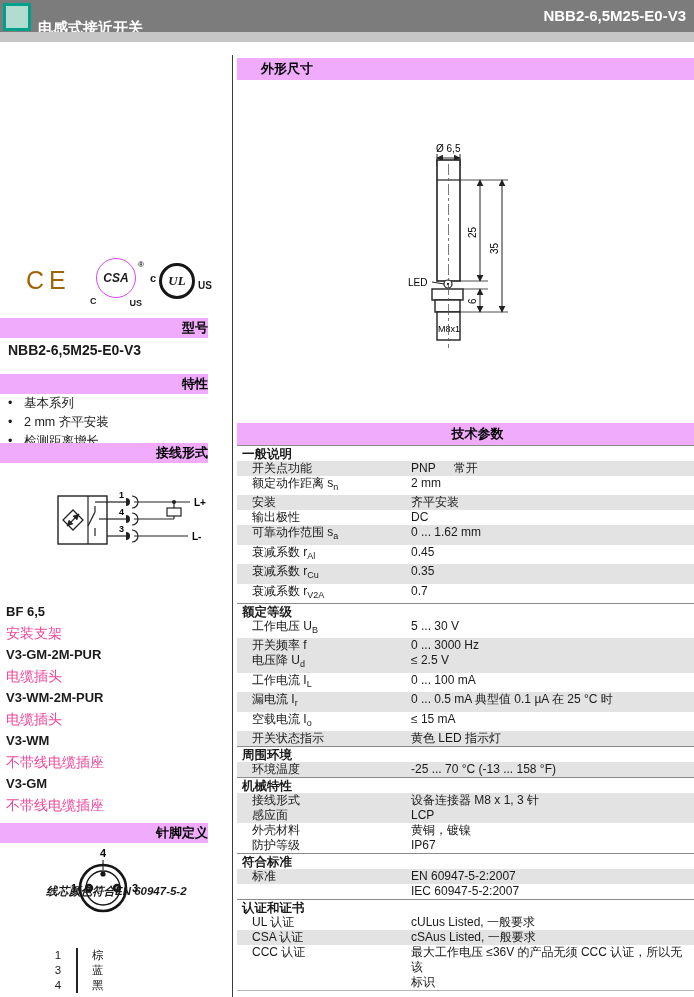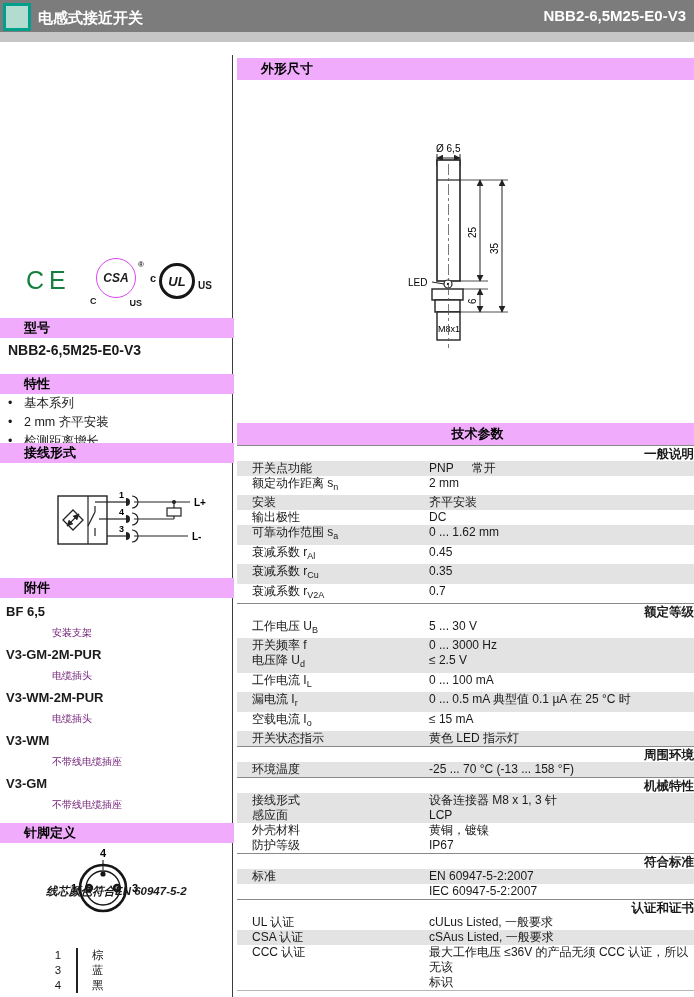--- a/index.html
+++ b/index.html
@@ -2,73 +2,73 @@
 <html><head>
 <meta charset="utf-8">
 <style>
   html,body{margin:0;padding:0;background:#fff;}
   .page{position:relative;width:694px;height:997px;background:#ffffff;overflow:hidden;
         font-family:"Liberation Sans","DejaVu Sans",sans-serif;color:#1a1a1a;}
 
   
   .hdr{position:absolute;left:0;top:0;width:694px;height:32px;background:#7c7c7c;}
   .logo-sq{position:absolute;left:3px;top:3px;width:22px;height:22px;background:#b2dcd0;border:3px solid #00a18c;}
-  .hdr-title{position:absolute;left:38px;top:2px;line-height:32px;color:#fff;font-weight:bold;font-size:15px;}
+  .hdr-title{position:absolute;left:38px;top:12px;line-height:32px;color:#fff;font-weight:bold;font-size:15px;}
   .hdr-model{position:absolute;right:8px;top:0;line-height:32px;color:#fff;font-weight:bold;font-size:15px;}
   .substrip{position:absolute;left:0;top:32px;width:694px;height:10px;background:#c6c6c6;}
   .vrule{position:absolute;left:232px;top:55px;width:1px;height:942px;background:#3c3c3c;}
 
   
   .bar{position:absolute;background:#f0abfc;font-weight:bold;font-size:13px;color:#000;
        padding-left:24px;box-sizing:border-box;}
-  .bar-l{left:0;width:234px;height:20px;line-height:20px;}
+  .bar-l{left:0;width:208px;height:20px;line-height:20px;text-align:right;}
   .bar-r{left:237px;width:457px;height:22px;line-height:22px;}
 
   
   .certs{position:absolute;left:0;top:254px;width:225px;height:58px;}
-  .ce-mark{position:absolute;left:26px;top:12px;font-size:25px;letter-spacing:5px;color:#15803d;}
+  .ce-mark{position:absolute;left:26px;top:12px;font-size:25px;letter-spacing:5px;color:#a16207;}
   .csa{position:absolute;left:90px;top:2px;width:56px;height:54px;}
   .csa-circle{position:absolute;left:6px;top:2px;width:38px;height:38px;border:1px solid #d946ef;
               border-radius:50%;display:flex;align-items:center;justify-content:center;
               font-weight:bold;font-style:italic;font-size:12px;}
   .csa-reg{position:absolute;right:2px;top:4px;font-size:8px;font-weight:bold;}
   .csa-c{position:absolute;left:0px;bottom:4px;font-size:9px;font-weight:bold;}
   .csa-us{position:absolute;right:4px;bottom:2px;font-size:9px;font-weight:bold;}
   .cul{position:absolute;left:150px;top:8px;width:66px;height:44px;}
   .cul-c{position:absolute;left:0;top:10px;font-size:11px;font-weight:bold;}
   .cul-circle{position:absolute;left:9px;top:1px;width:30px;height:30px;border:3px solid #161616;
               border-radius:50%;display:flex;align-items:center;justify-content:center;
-              font-weight:bold;font-style:italic;font-size:13px;}
+              font-weight:bold;font-style:italic;font-size:13px;font-family:Liberation Serif, serif;}
   .cul-us{position:absolute;left:48px;top:18px;font-size:10px;font-weight:bold;}
 
   
   .model-value{position:absolute;left:8px;top:342px;font-weight:bold;font-size:14px;}
   .features{position:absolute;left:8px;top:394px;width:210px;font-size:12.5px;}
   .feat-row{display:flex;line-height:19px;}
   .feat-row .bullet{width:16px;}
   .accs{position:absolute;left:6px;top:598px;width:214px;}
   .acc-name{font-weight:bold;font-size:13px;line-height:16px;margin-top:6px;}
-  .acc-desc{font-size:10px;line-height:16px;margin-top:5px;color:#701a75;margin-left:46px;}
+  .acc-desc{font-size:14px;line-height:16px;margin-top:5px;color:#ec4899;}
   .wiring-svg{position:absolute;left:22px;top:472px;}
   .pin-svg{position:absolute;left:48px;top:846px;}
   .wire-note{position:absolute;left:46px;top:884px;font-weight:bold;font-size:11.5px;font-style:italic;}
   .wire-table{position:absolute;left:40px;top:948px;display:flex;font-size:11.5px;}
   .wire-nums{width:36px;text-align:center;}
   .wire-div{width:2px;background:#222;}
   .wire-colors{padding-left:14px;}
   .wire-nums div,.wire-colors div{line-height:15px;}
 
   
   .dim-svg{position:absolute;left:392px;top:116px;}
   .tech{position:absolute;left:237px;top:445px;width:457px;font-size:12px;border-bottom:1px solid #b5b5b5;}
   .tech-subhead{font-weight:bold;font-size:12.5px;line-height:14px;padding:1px 0 0 5px;
-                border-top:1px solid #8a8a8a;text-align:right;}
+                border-top:1px solid #8a8a8a;}
   .tech-row{display:flex;line-height:15px;min-height:15px;}
   .tech-row.shaded{background:#e3e3e3;}
-  .tech-label{flex:none;width:192px;padding-left:15px;box-sizing:border-box;}
+  .tech-label{flex:none;width:174px;padding-left:15px;box-sizing:border-box;}
   .tech-label sub{font-size:9px;}
   .tech-value{flex:1;white-space:pre-line;}
   .tech-value .v2{margin-left:18px;}
 
   svg text{font-family:"Liberation Sans","DejaVu Sans",sans-serif;}
 </style>
 </head>
 <body>
 
 <div class="page">
@@ -154,21 +154,20 @@
     <text x="97" y="43" font-size="9" font-weight="bold">4</text>
 
     <line x1="85" y1="64" x2="104" y2="64" stroke="#222" stroke-width="1.2"></line>
     <path d="M104,60 a4,4 0 0 1 0,8 z" fill="#222"></path>
     <path d="M110,58 a6,6 0 0 1 0,12" fill="none" stroke="#222" stroke-width="1.2"></path>
     <line x1="112" y1="64" x2="166" y2="64" stroke="#222" stroke-width="1.2"></line>
     <text x="97" y="60" font-size="9" font-weight="bold">3</text>
     <text x="170" y="68" font-size="10" font-weight="bold">L-</text>
   </svg>
 
-  <div class="bar bar-l" style="top:578px;">附件</div>
   <div class="accs" id="acc-list">
       <div class="acc-name">BF 6,5</div>
       <div class="acc-desc">安装支架</div>
       <div class="acc-name">V3-GM-2M-PUR</div>
       <div class="acc-desc">电缆插头</div>
       <div class="acc-name">V3-WM-2M-PUR</div>
       <div class="acc-desc">电缆插头</div>
       <div class="acc-name">V3-WM</div>
       <div class="acc-desc">不带线电缆插座</div>
       <div class="acc-name">V3-GM</div>

